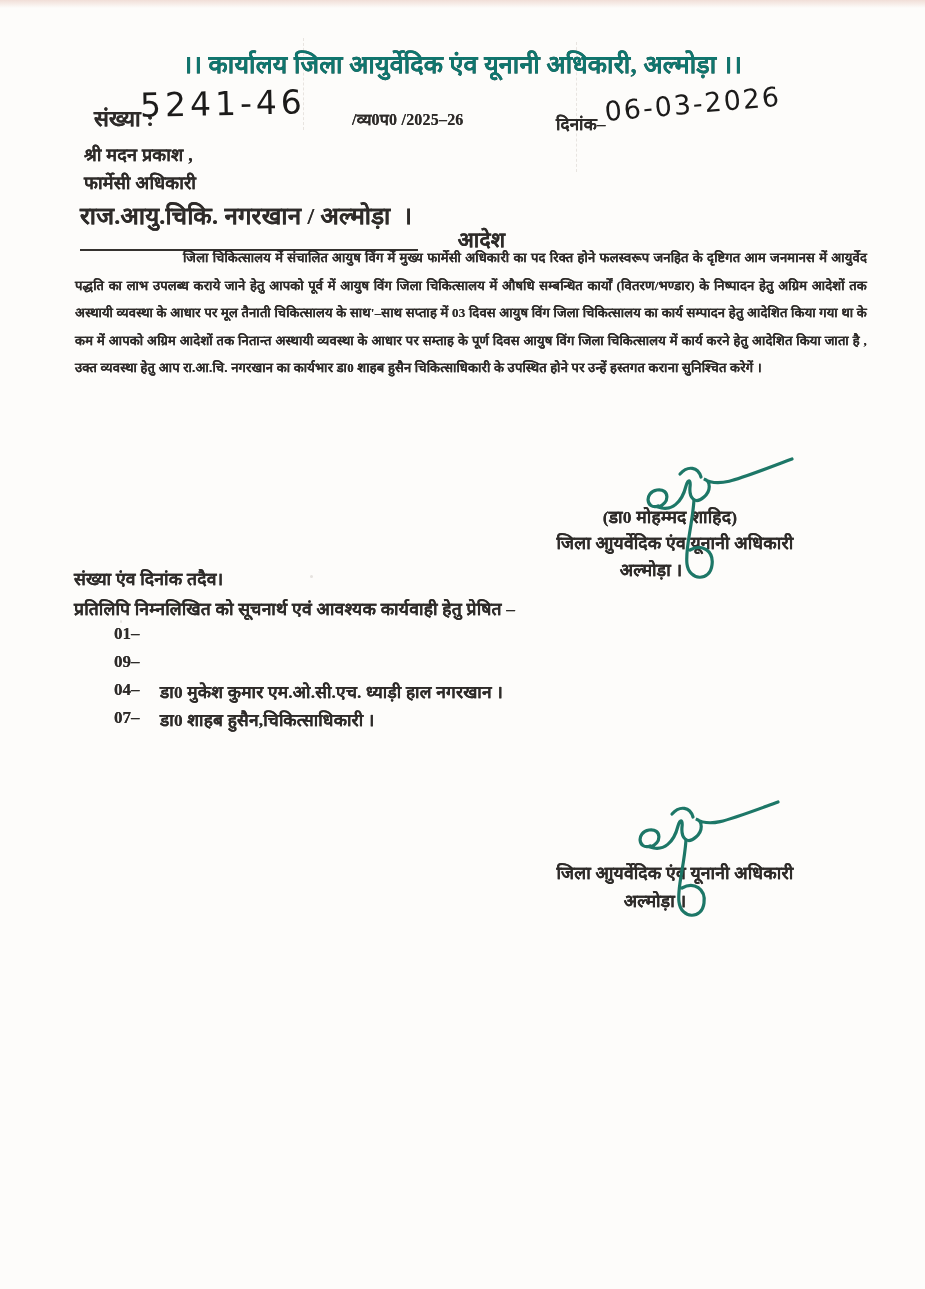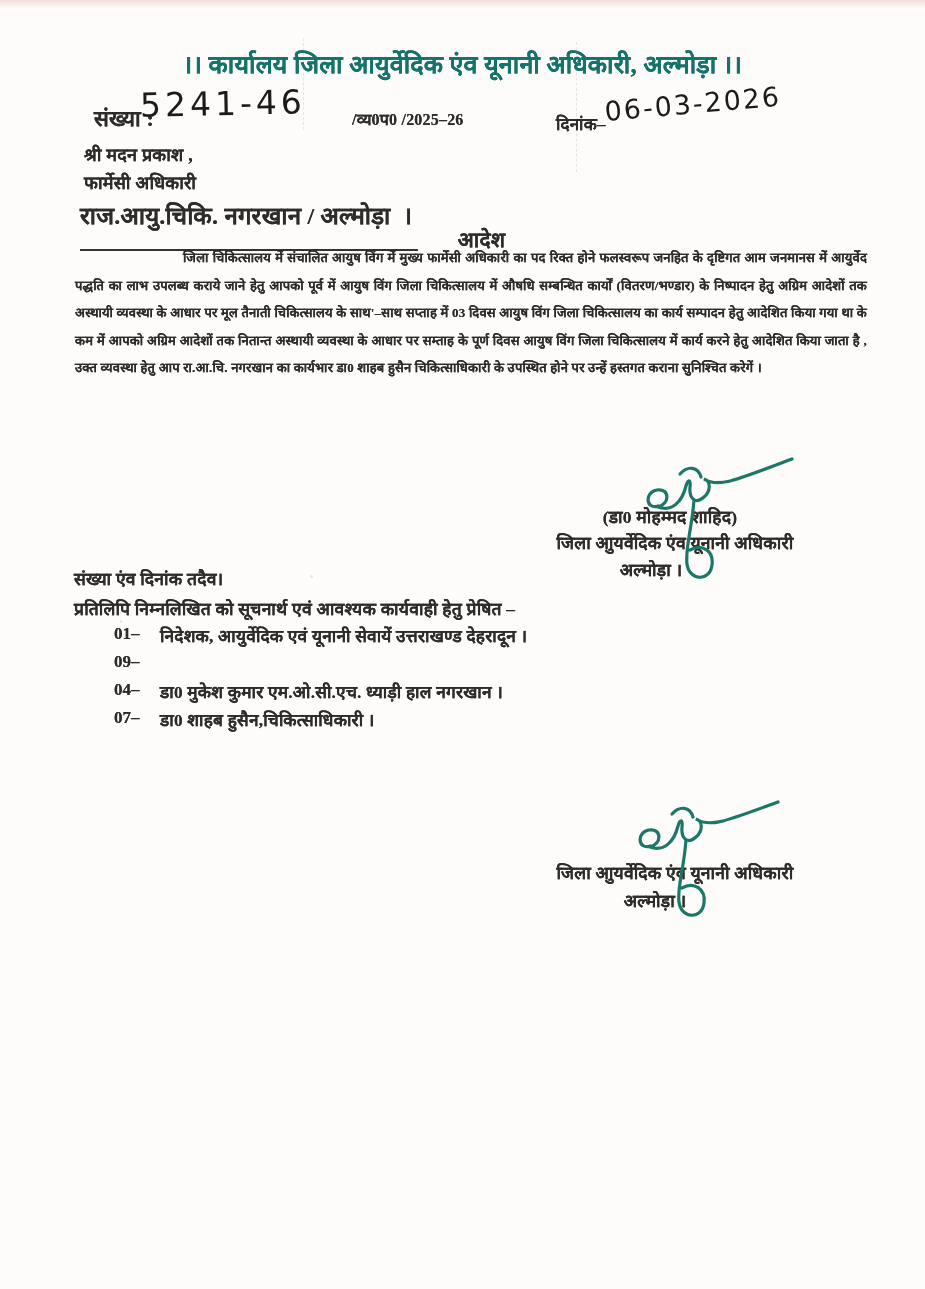--- a/index.html
+++ b/index.html
@@ -98,21 +98,20 @@
   <div class="print sig1-name">(डा0 मोहम्मद शाहिद)</div>
   <div class="print sig1-title">जिला आुयर्वेदिक एंव यूनानी अधिकारी</div>
   <div class="print sig1-place">अल्मोड़ा ।</div>
 
   <div class="print copy-tadaiv">संख्या एंव दिनांक तदैव।</div>
   <div class="print copy-intro">प्रतिलिपि निम्नलिखित को सूचनार्थ एवं आवश्यक कार्यवाही हेतु प्रेषित –</div>
 
   <div class="copy-list">
     <div class="copy-row">
       <span class="copy-num">01–</span>
-      <span class="copy-text">निदेशक, आयुर्वेदिक एवं यूनानी सेवायें उत्तराखण्ड देहरादून ।</span>
     </div>
     <div class="copy-row">
       <span class="copy-num">09–</span>
     </div>
     <div class="copy-row">
       <span class="copy-num">04–</span>
       <span class="copy-text">डा0 मुकेश कुमार एम.ओ.सी.एच. ध्याड़ी हाल नगरखान ।</span>
     </div>
     <div class="copy-row">
       <span class="copy-num">07–</span>

